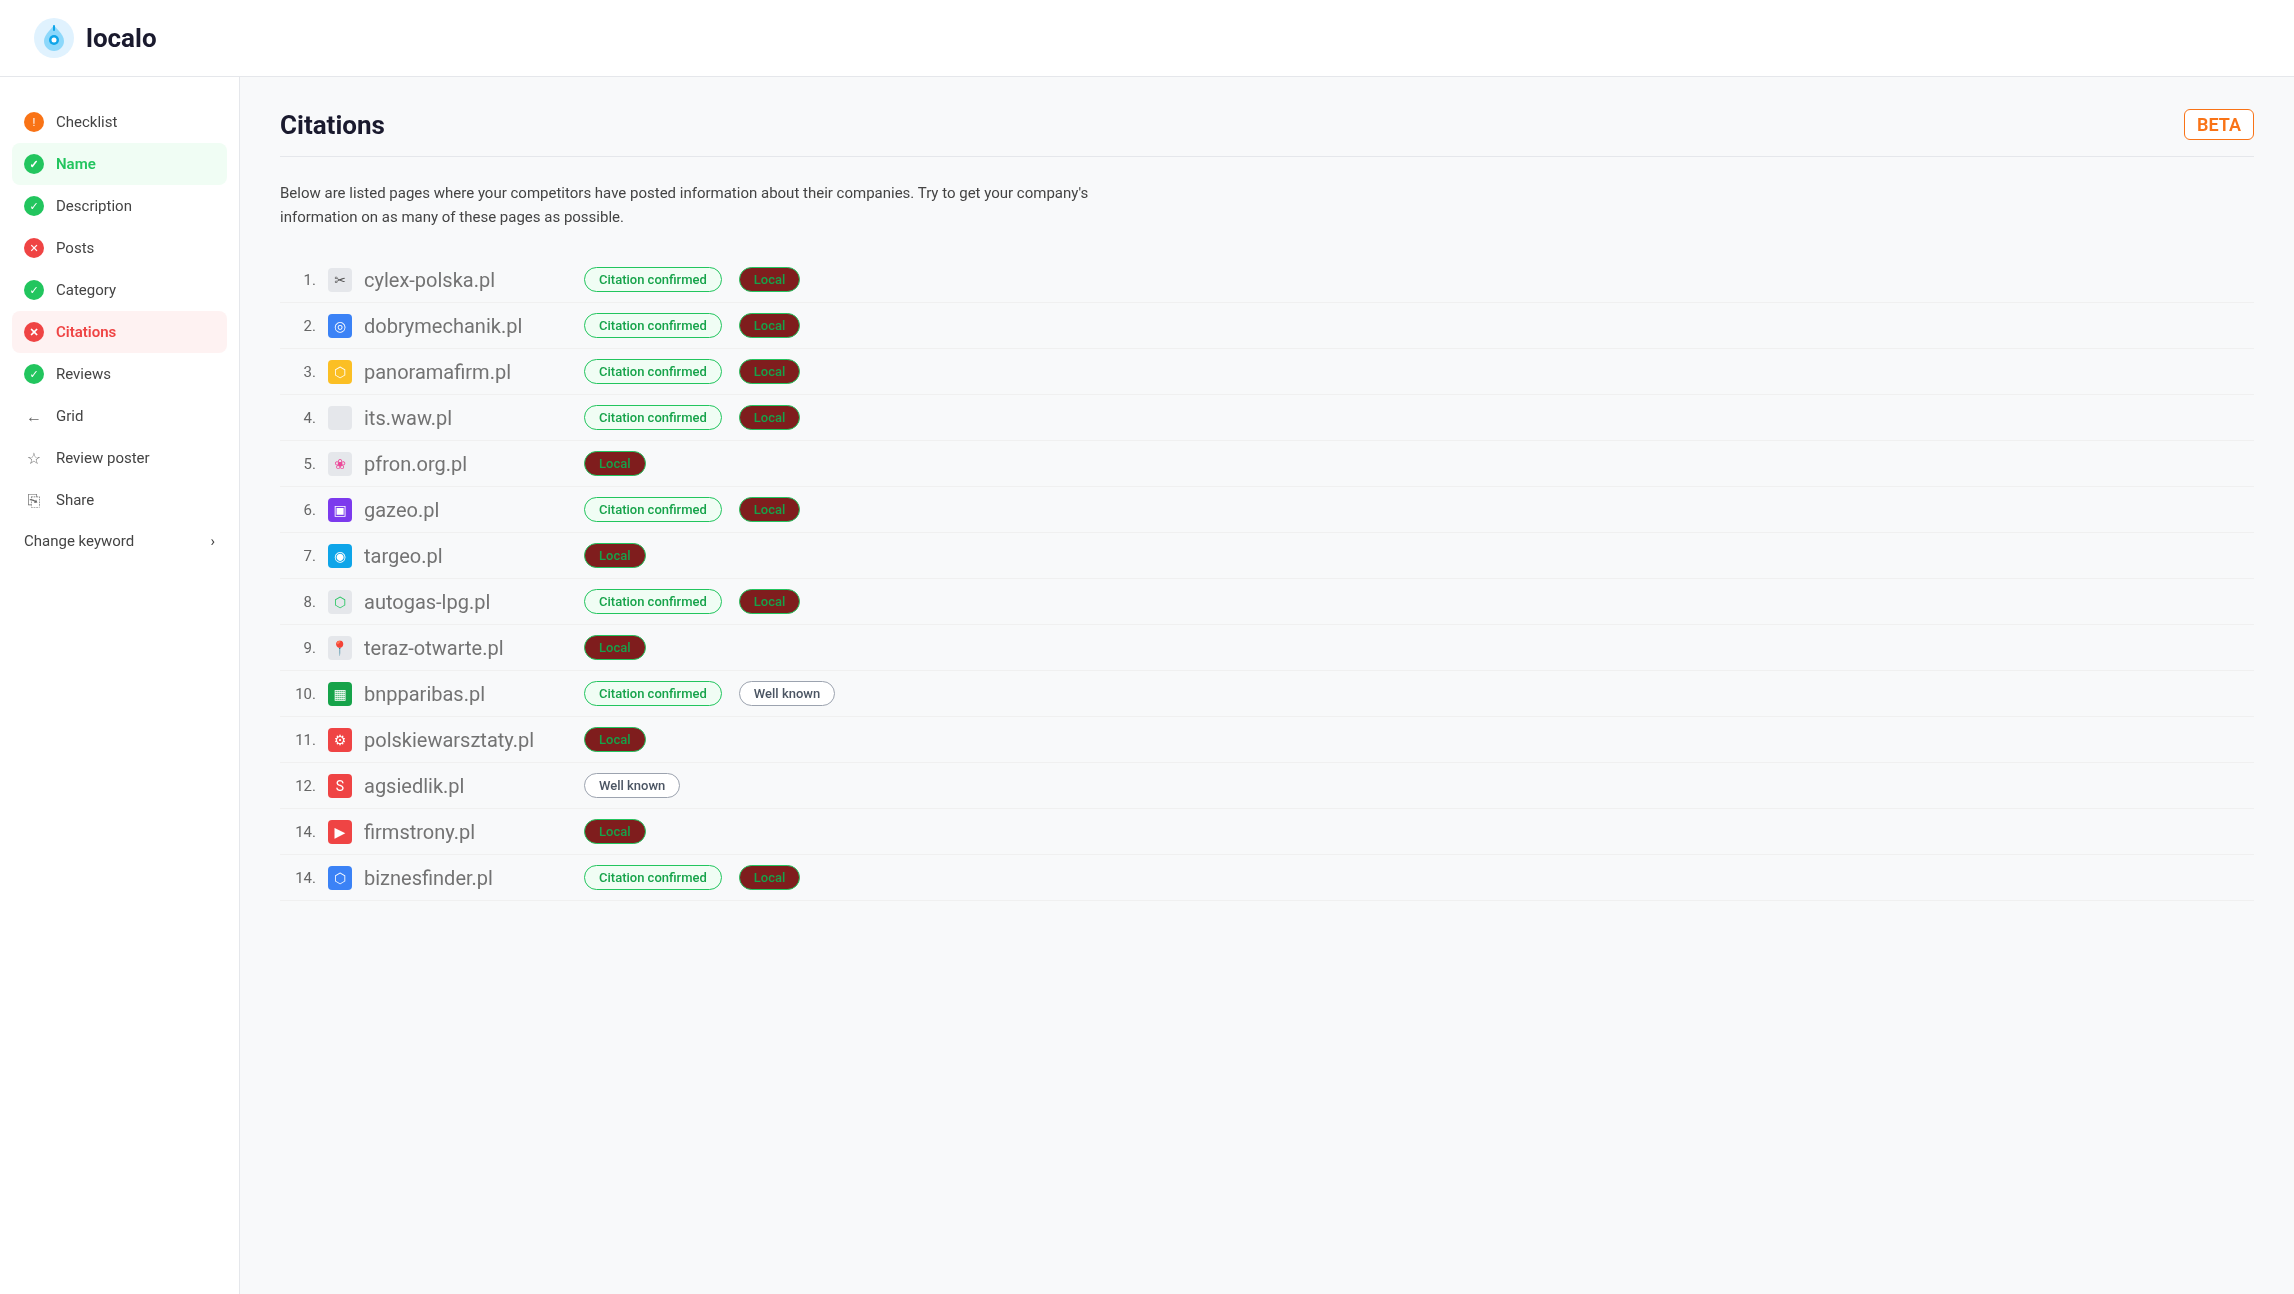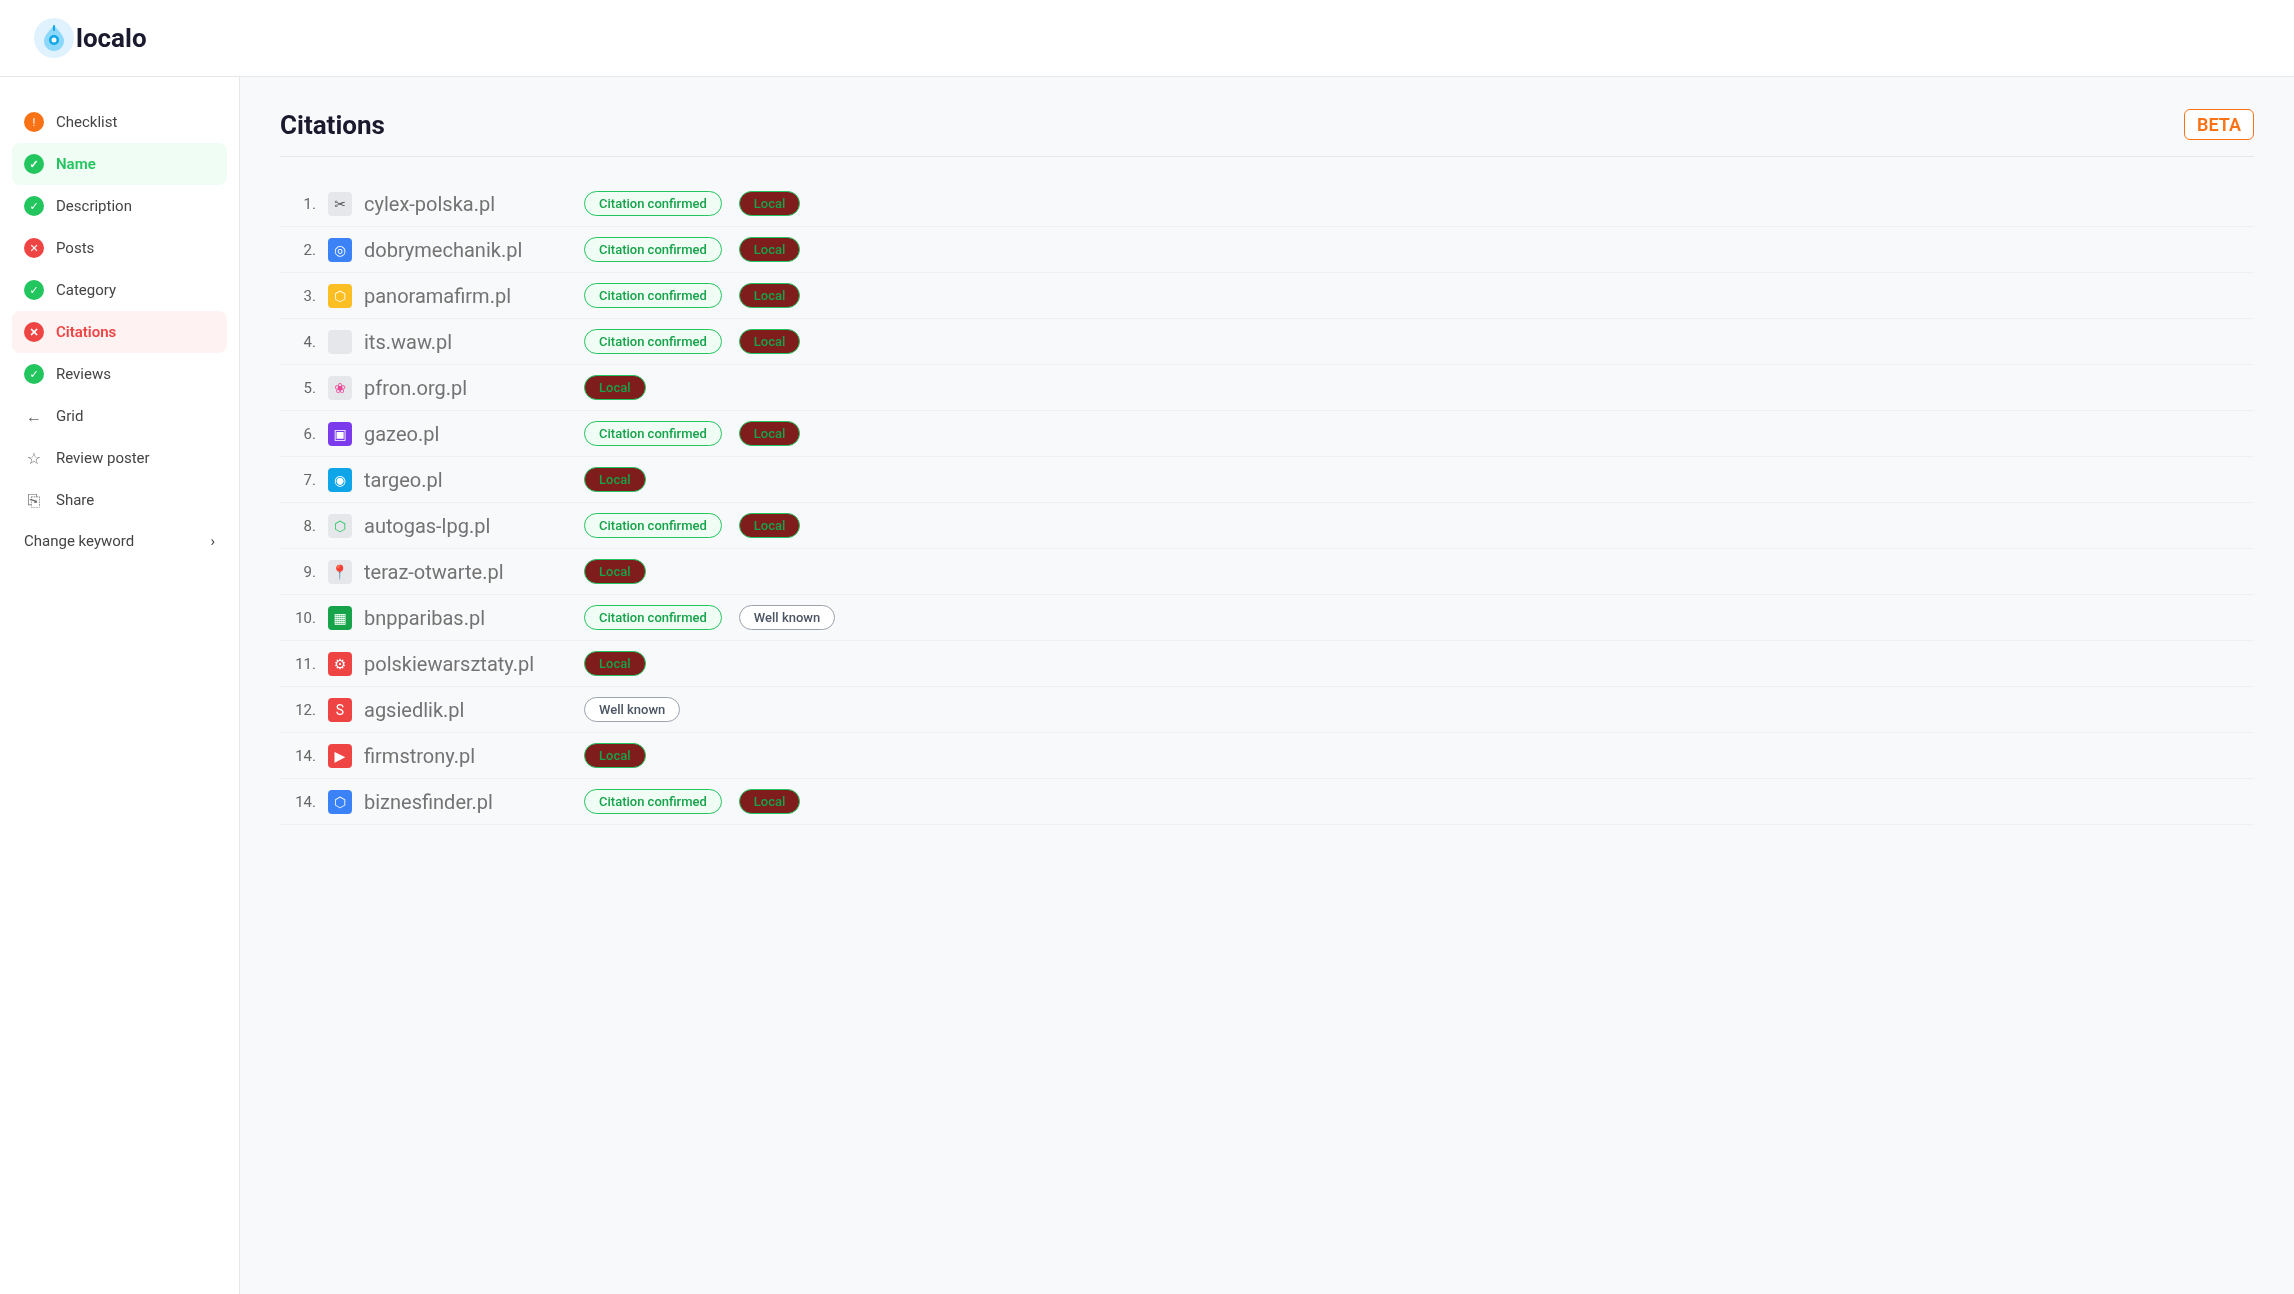--- a/index.html
+++ b/index.html
@@ -11,20 +11,21 @@
     .header {
       background: #fff;
       border-bottom: 1px solid #e5e7eb;
       padding: 16px 32px;
       display: flex;
       align-items: center;
     }
     .logo-area {
       display: flex;
       align-items: center;
+      gap: 10px;
     }
     .logo-icon {
       width: 44px;
       height: 44px;
     }
     .logo-text {
       font-size: 26px;
       font-weight: 700;
       color: #1a1a2e;
     }
@@ -290,20 +291,21 @@
     </nav>
 
     <main class="main-content">
       <div class="page-header">
         <h1 class="page-title">Citations</h1>
         <span class="beta-badge">BETA</span>
       </div>
 
       <hr class="divider">
 
+      <p class="description-text">Below are listed pages where your competitors have posted information about their companies. Try to get your company's information on as many of these pages as possible.</p>
 
       <ul class="citation-list" id="citation-list">
       <li class="citation-row">
       <span class="citation-number">1.</span>
       <span class="site-favicon" style="background:#e5e7eb;color:#555">✂</span>
       <a class="site-link" href="#">cylex-polska.pl</a>
       <div class="badges-area">
         <span class="badge badge-confirmed">Citation confirmed</span>
         <span class="badge badge-local">Local</span>
       </div>

